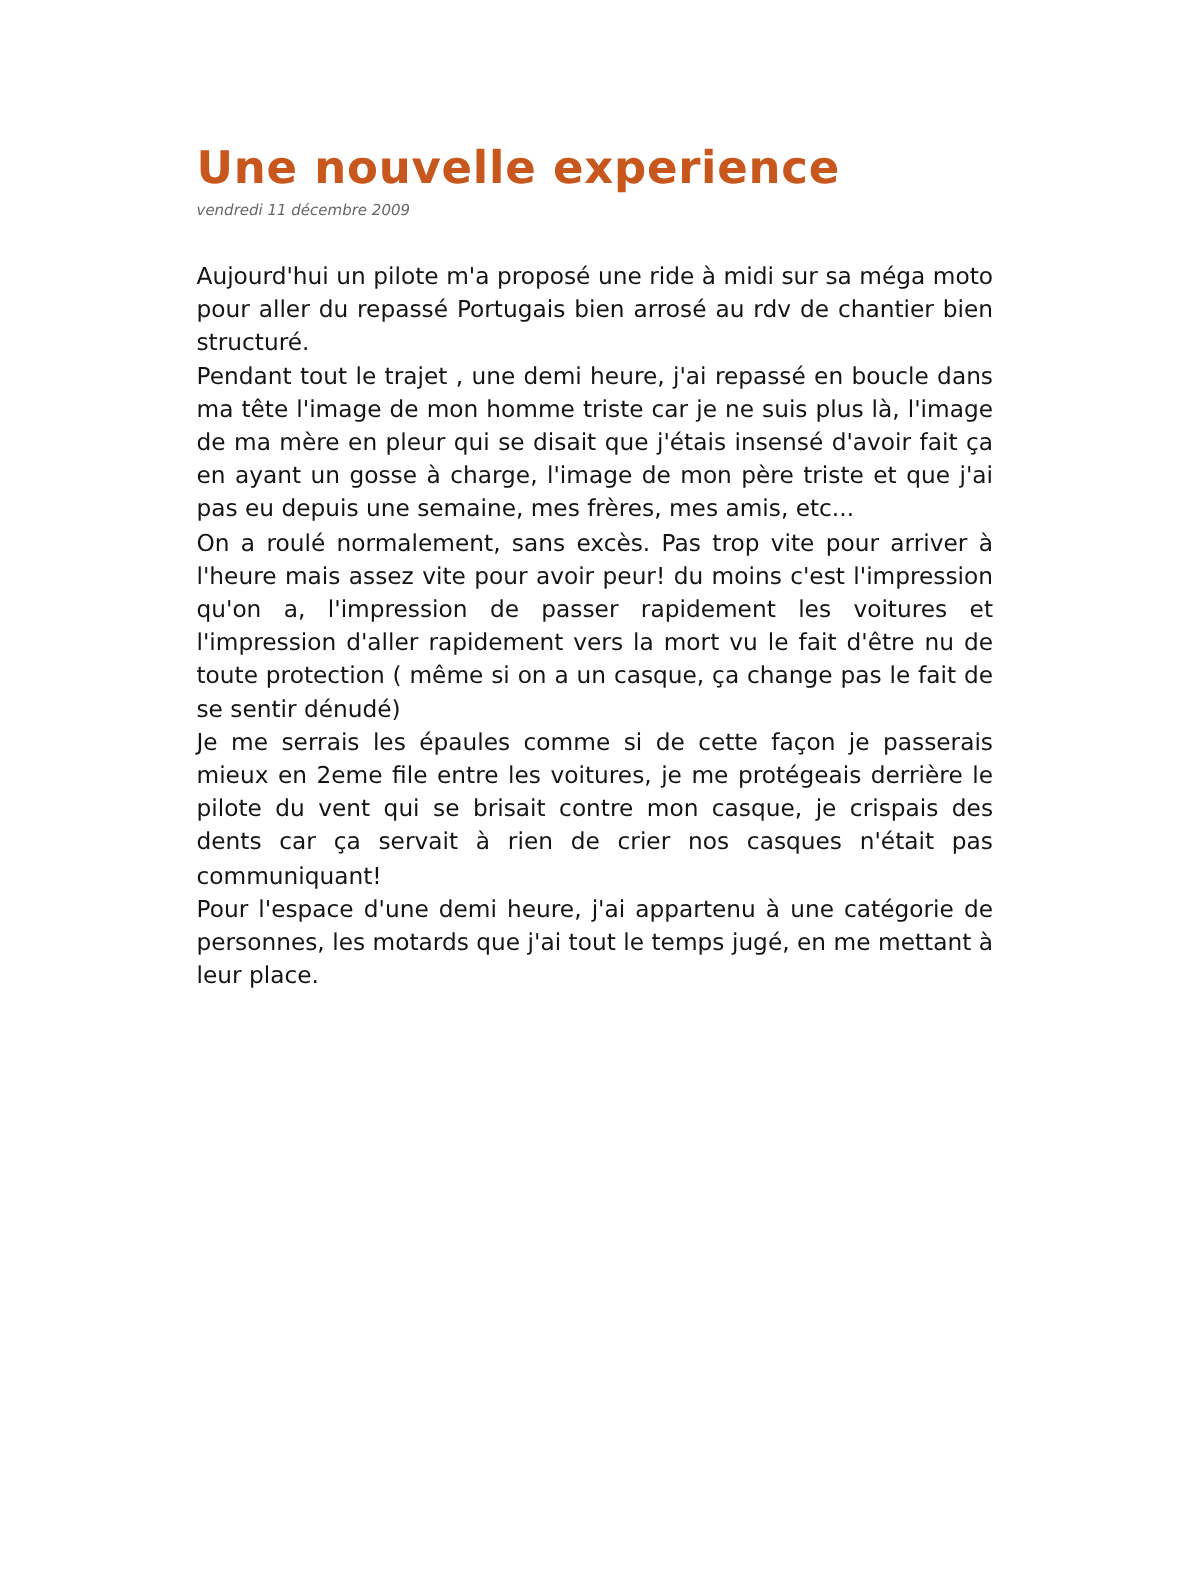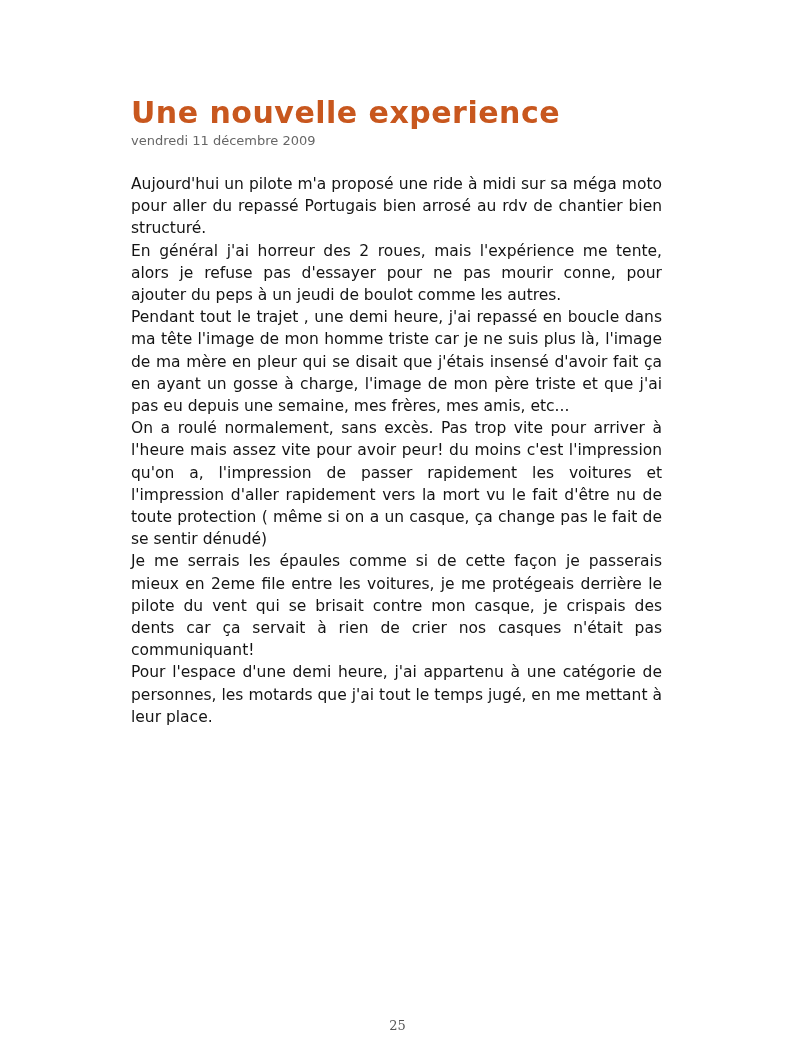--- a/index.html
+++ b/index.html
@@ -26,22 +26,23 @@
     padding: 0;
     font-size: 30px;
     line-height: 34px;
     font-weight: bold;
     letter-spacing: 0.5px;
     color: #c8571e;
     font-family: "DejaVu Sans", "Liberation Sans", sans-serif;
   }
   .post-date {
     margin: 3px 0 0 0;
-    font-size: 13px;
+    font-size: 10px;
     line-height: 16px;
+    font-style: italic;
     color: #666666;
   }
   .post-body {
     margin-top: 24px;
     font-size: 15.5px;
     line-height: 22.2px;
     text-align: justify;
     color: #141414;
   }
   .post-body p {
@@ -61,21 +62,19 @@
 </style>
 </head>
 <body>
 
 <div class="page">
   <div class="content">
     <h1 class="post-title">Une nouvelle experience</h1>
     <div class="post-date">vendredi 11 décembre 2009</div>
     <div class="post-body">
       <p>Aujourd'hui un pilote m'a proposé une ride à midi sur sa méga moto pour aller du repassé Portugais bien arrosé au rdv de chantier bien structuré.</p>
-      <p>En général j'ai horreur des 2 roues, mais l'expérience me tente, alors je refuse pas d'essayer pour ne pas mourir conne, pour ajouter du peps à un jeudi de boulot comme les autres.</p>
       <p>Pendant tout le trajet , une demi heure, j'ai repassé en boucle dans ma tête l'image de mon homme triste car je ne suis plus là, l'image de ma mère en pleur qui se disait que j'étais insensé d'avoir fait ça en ayant un gosse à charge, l'image de mon père triste et que j'ai pas eu depuis une semaine, mes frères, mes amis, etc...</p>
       <p>On a roulé normalement, sans excès. Pas trop vite pour arriver à l'heure mais assez vite pour avoir peur! du moins c'est l'impression qu'on a, l'impression de passer rapidement les voitures et l'impression d'aller rapidement vers la mort vu le fait d'être nu de toute protection ( même si on a un casque, ça change pas le fait de se sentir dénudé)</p>
       <p>Je me serrais les épaules comme si de cette façon je passerais mieux en 2eme file entre les voitures, je me protégeais derrière le pilote du vent qui se brisait contre mon casque, je crispais des dents car ça servait à rien de crier nos casques n'était pas communiquant!</p>
       <p>Pour l'espace d'une demi heure, j'ai appartenu à une catégorie de personnes, les motards que j'ai tout le temps jugé, en me mettant à leur place.</p>
     </div>
   </div>
-  <div class="page-number">25</div>
 </div>
 
 </body></html>

